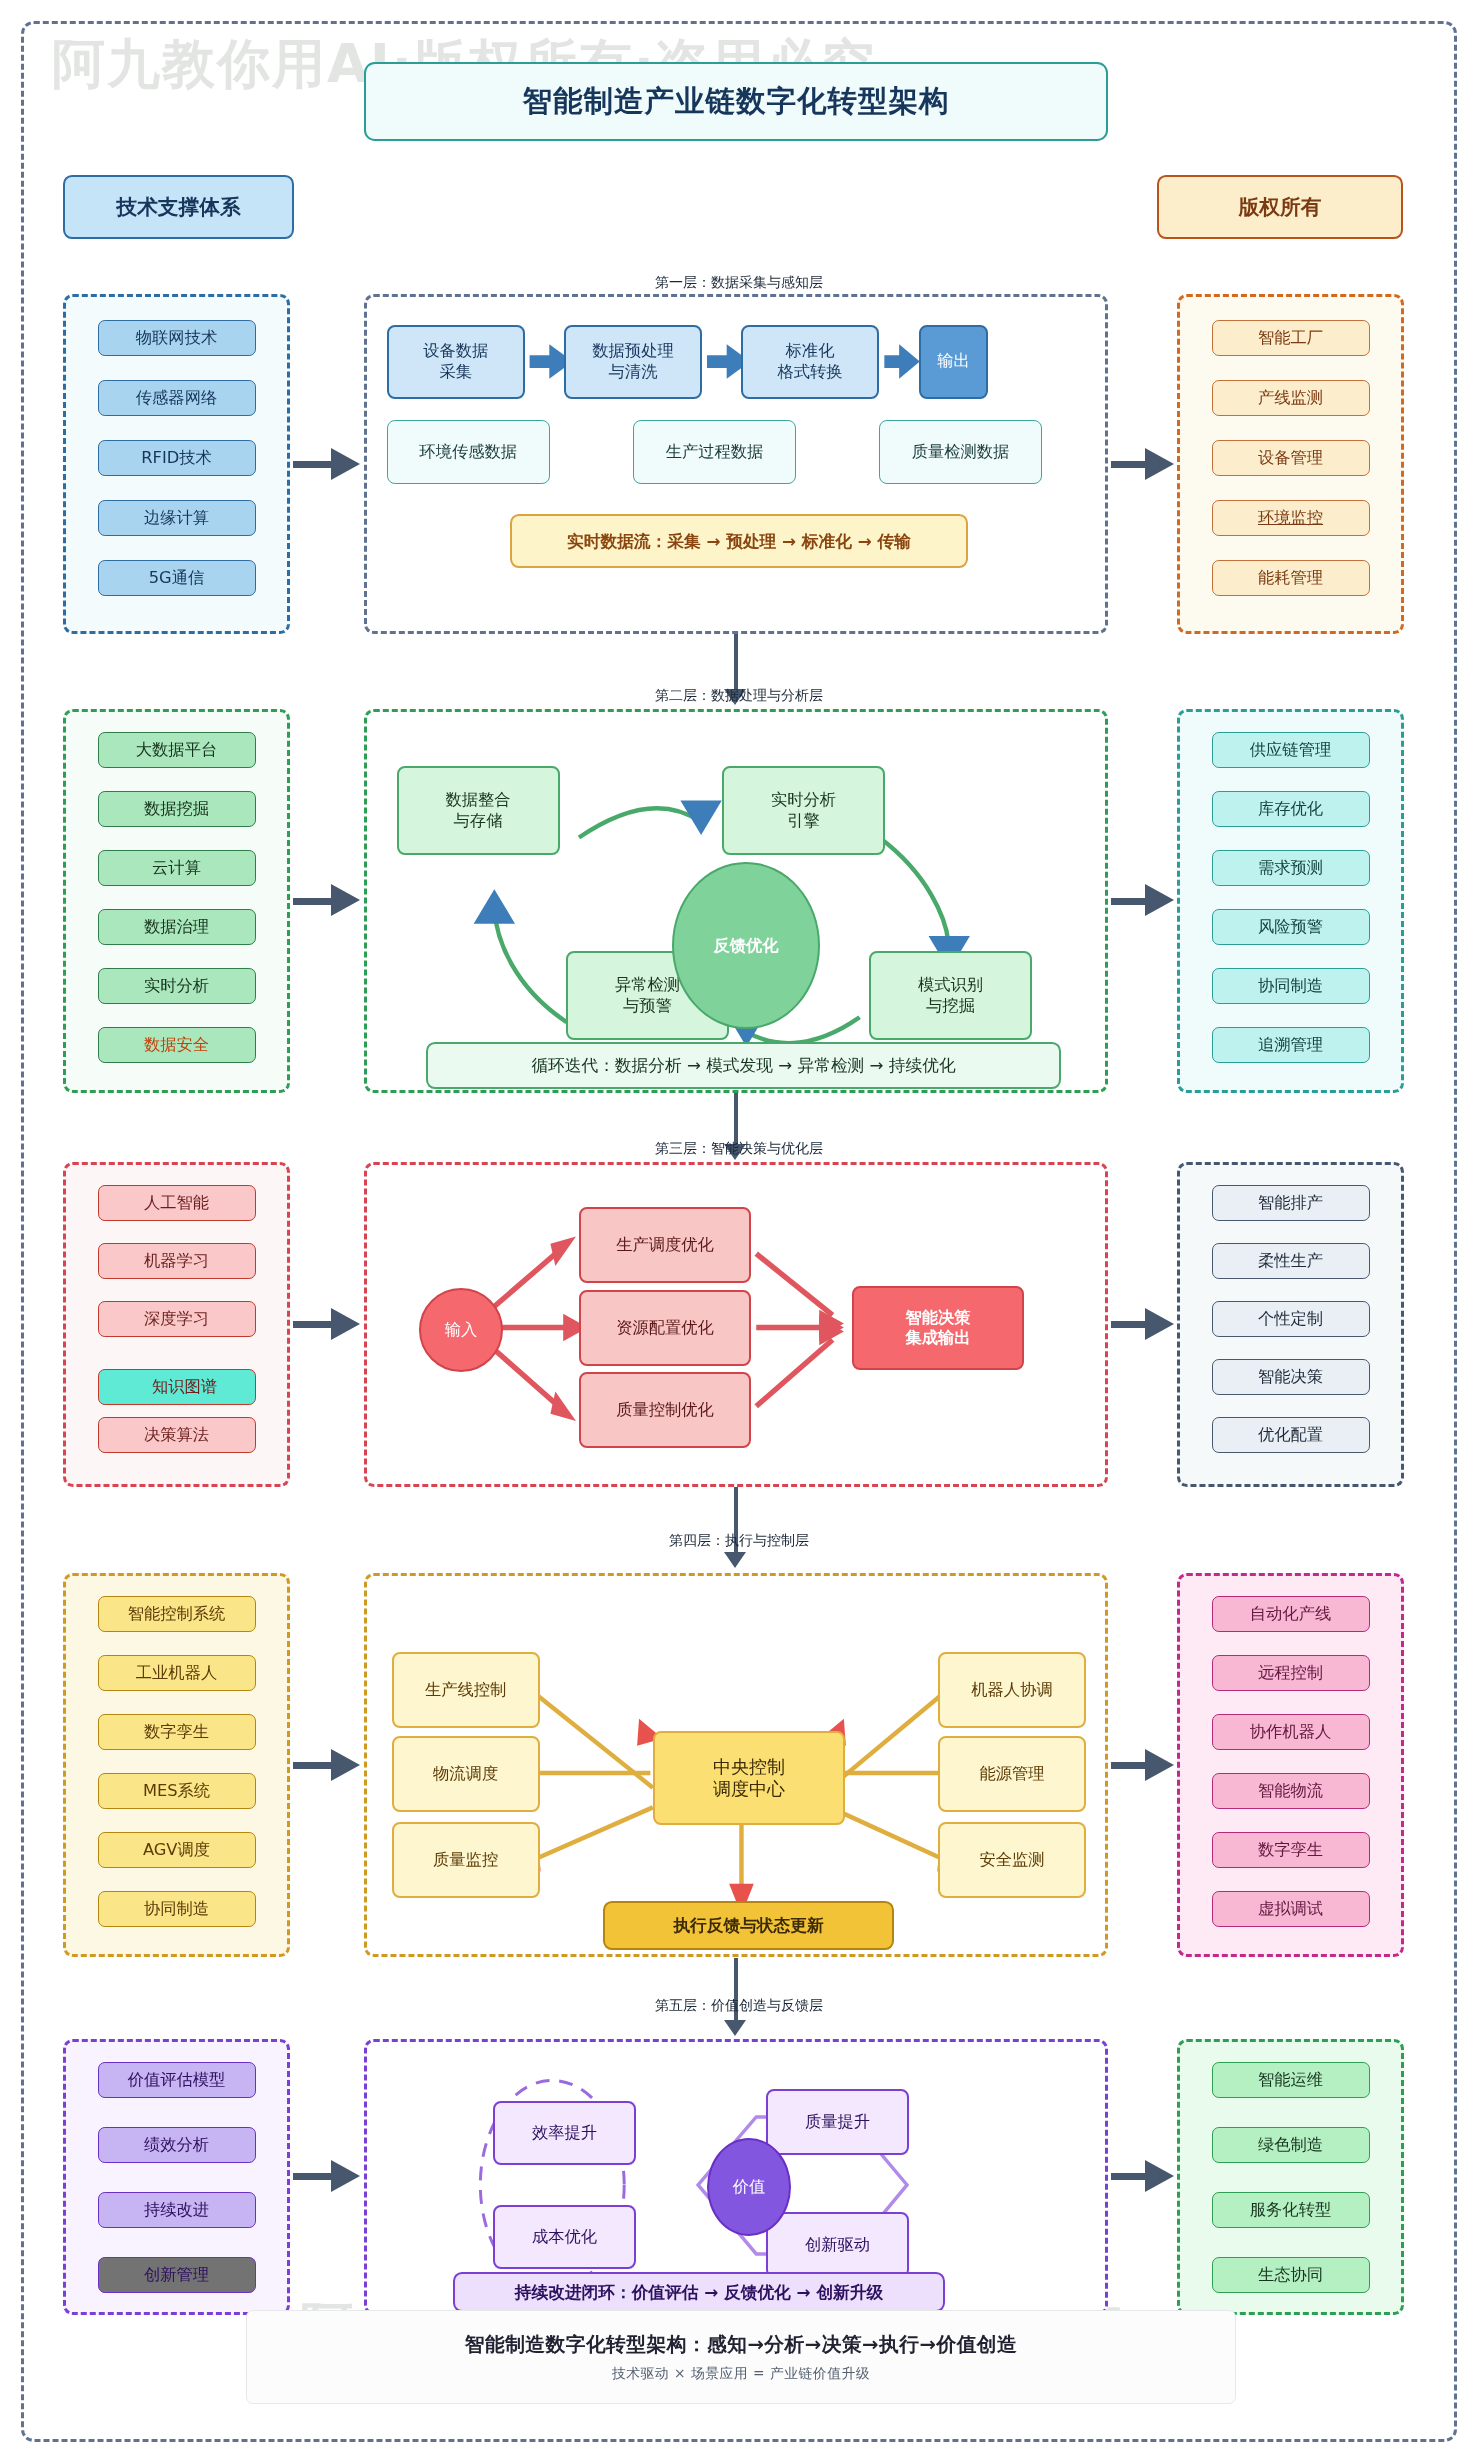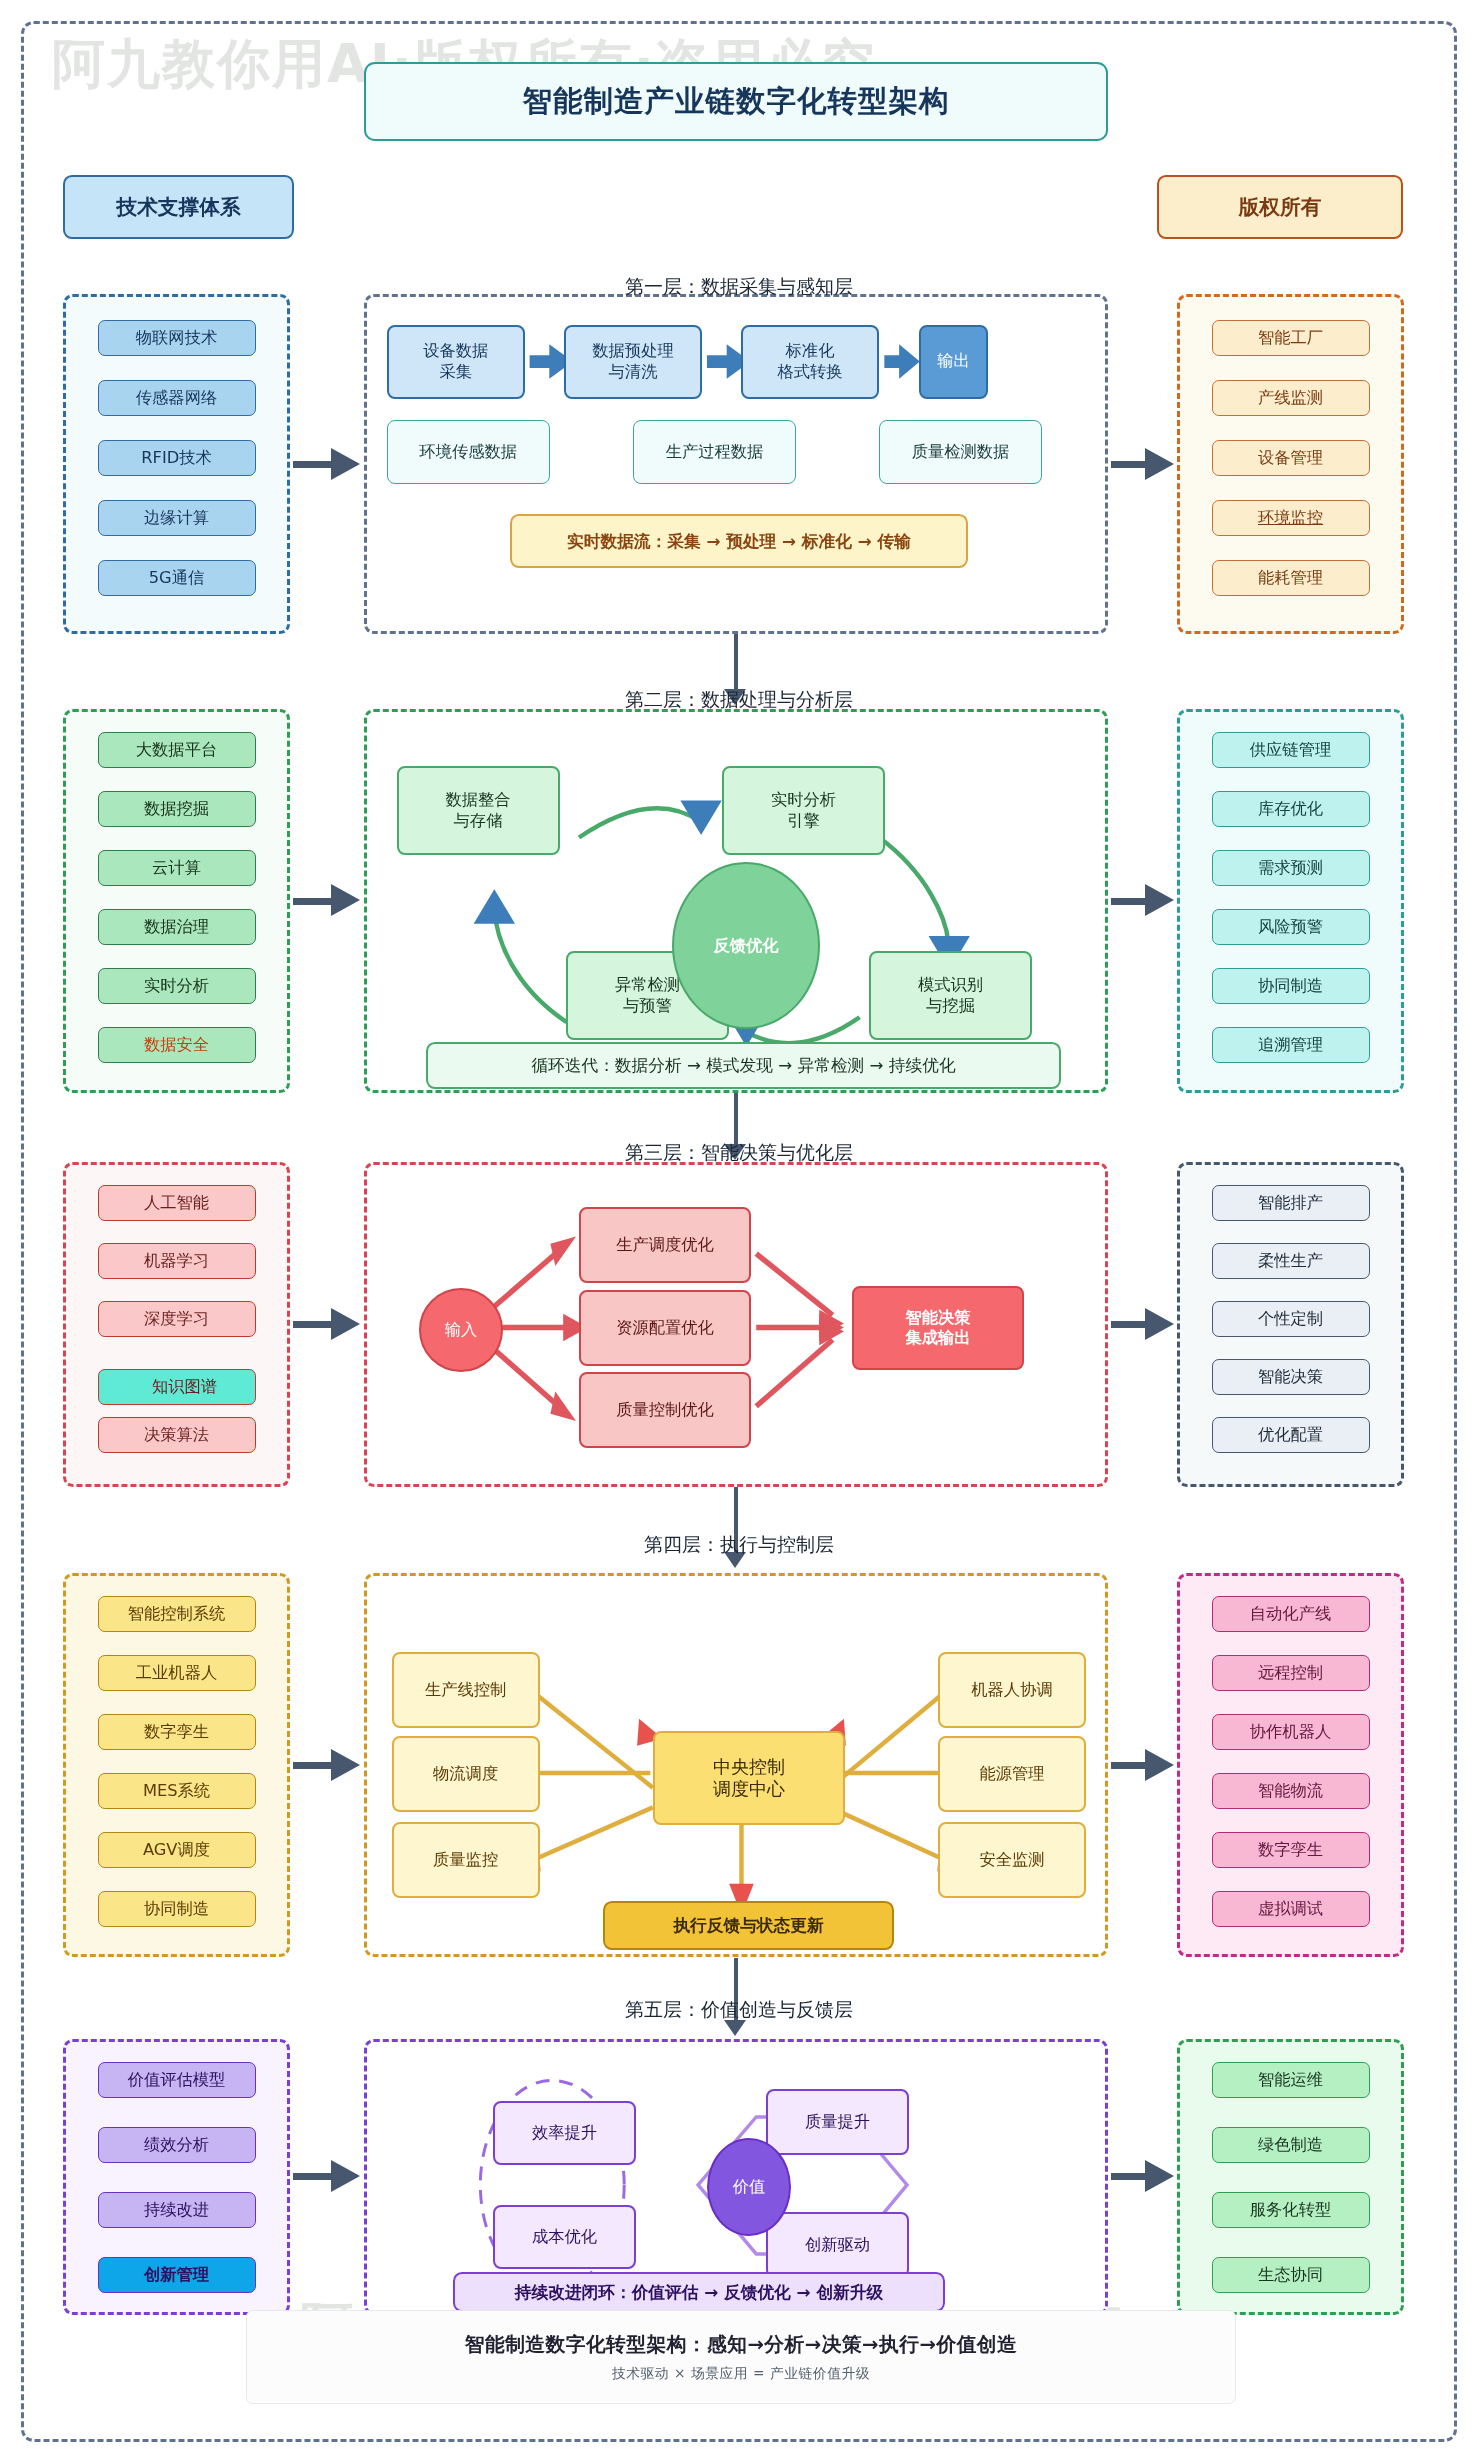--- a/index.html
+++ b/index.html
@@ -68,21 +68,21 @@
   }
   .col-head.right {
     left:1157px; top:175px; width:246px;
     background:#fdeecb; border:2.5px solid #b9531c; color:#7a3a12;
   }
 
   .layer-title {
     position:absolute;
     width:788px;
     text-align:center;
-    font-size:19px;
+    font-size:14px;
     color:#1b2736;
     font-weight:400;
     z-index:6;
   }
 
   .panel {
     position:absolute;
     border-radius:9.8px;
     z-index:3;
   }
@@ -557,21 +557,21 @@
 <div class="panel dashed" style="left:63px; top:2039px; width:227px; height:276px; border-color:#7b3fd4; background:#f8f3fe;">
   <div class="chip" style="top:19.7px;  background:#c7b4f2; border-color:#6a2fc4; color:#2e1060;">
       <span>价值评估模型</span>
     </div>
   <div class="chip" style="top:85px; background:#c7b4f2; border-color:#6a2fc4; color:#2e1060;">
       <span>绩效分析</span>
     </div>
   <div class="chip" style="top:150px; background:#c7b4f2; border-color:#6a2fc4; color:#2e1060;">
       <span>持续改进</span>
     </div>
-  <div class="chip" style="top:215px; background:#0ea5e9; border-color:#6a2fc4; color:#2e1060;font-weight:bold;">
+  <div class="chip" style="top:215px; background:#737373; border-color:#6a2fc4; color:#2e1060;">
       <span>创新管理</span>
     </div>
 </div>
 
 <div class="panel center" style="left:364px; top:2039px; width:744px; height:276px; border-color:#7b3fd4;">
   <svg class="overlay" width="744" height="276" viewBox="0 0 1510 560">
     <ellipse cx="376" cy="290" rx="146" ry="212" fill="none" stroke="#9b6ae0" stroke-width="6" stroke-dasharray="28 20"></ellipse>
     <path d="M672 290 L 790 152 L 980 152 L 1096 290 L 980 430 L 790 430 Z" fill="none" stroke="#b28bea" stroke-width="7"></path>
   </svg>
 

